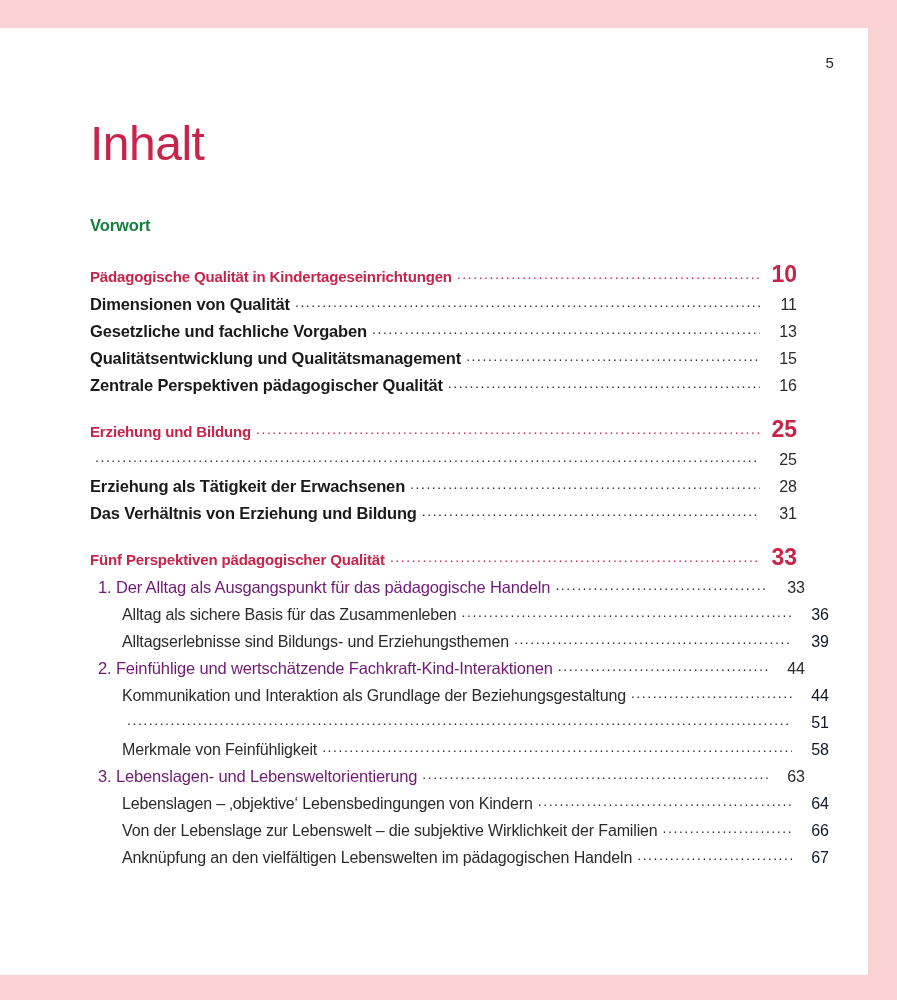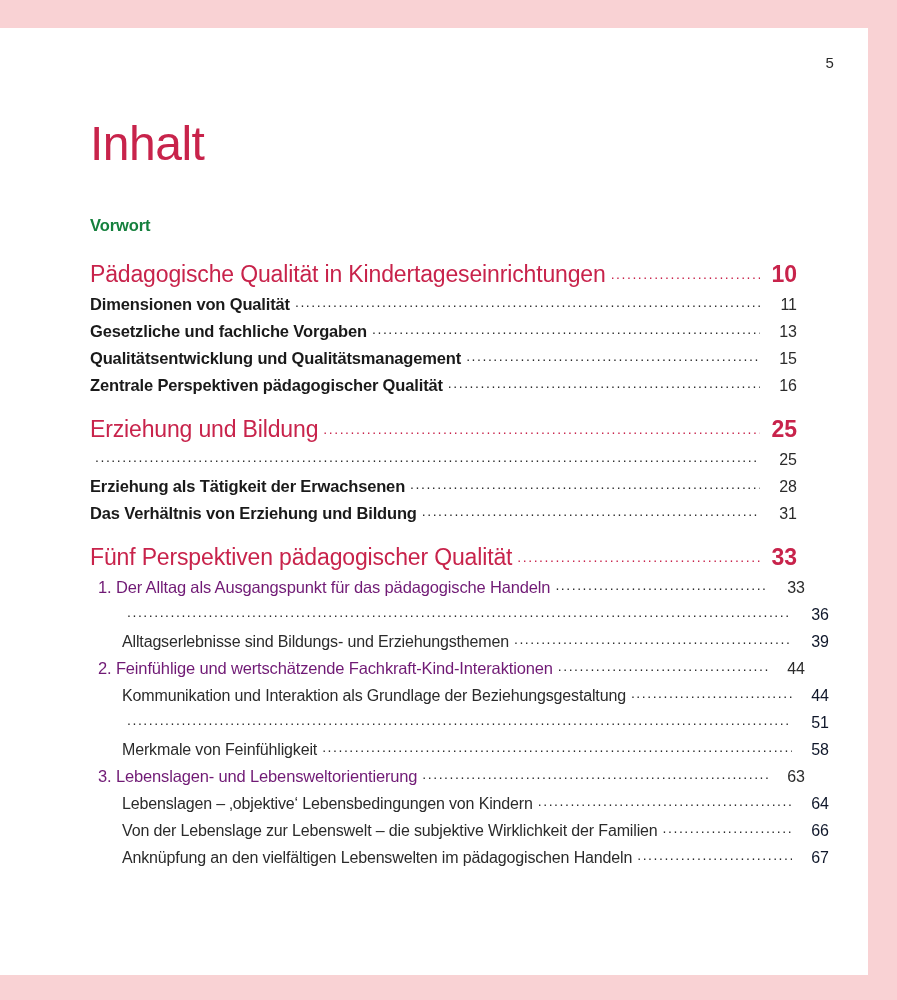--- a/index.html
+++ b/index.html
@@ -112,22 +112,22 @@
 
   .toc-page {
     flex: 0 0 auto;
     width: 34px;
     text-align: right;
     white-space: nowrap;
   }
 
   
   .lvl-section .toc-label {
-    font-size: 23px;
-    font-weight: normal;
+    font-size: 15px;
+    font-weight: bold;
     color: #c8234b;
   }
   .lvl-section .toc-page {
     font-size: 23px;
     font-weight: bold;
     color: #c8234b;
   }
   .lvl-section .toc-leader::after { color: #c8234b; }
 
   .lvl-sub .toc-label {
@@ -244,20 +244,21 @@
             <span class="toc-label">Fünf Perspektiven pädagogischer Qualität</span>
             <span class="toc-leader"></span>
             <span class="toc-page">33</span>
           </div>
           <div class="toc-row lvl-numbered">
             <span class="toc-label">1. Der Alltag als Ausgangspunkt für das pädagogische Handeln</span>
             <span class="toc-leader"></span>
             <span class="toc-page">33</span>
           </div>
           <div class="toc-row lvl-item">
+            <span class="toc-label">Alltag als sichere Basis für das Zusammenleben</span>
             <span class="toc-leader"></span>
             <span class="toc-page">36</span>
           </div>
           <div class="toc-row lvl-item">
             <span class="toc-label">Alltagserlebnisse sind Bildungs- und Erziehungsthemen</span>
             <span class="toc-leader"></span>
             <span class="toc-page">39</span>
           </div>
           <div class="toc-row lvl-numbered">
             <span class="toc-label">2. Feinfühlige und wertschätzende Fachkraft-Kind-Interaktionen</span>

